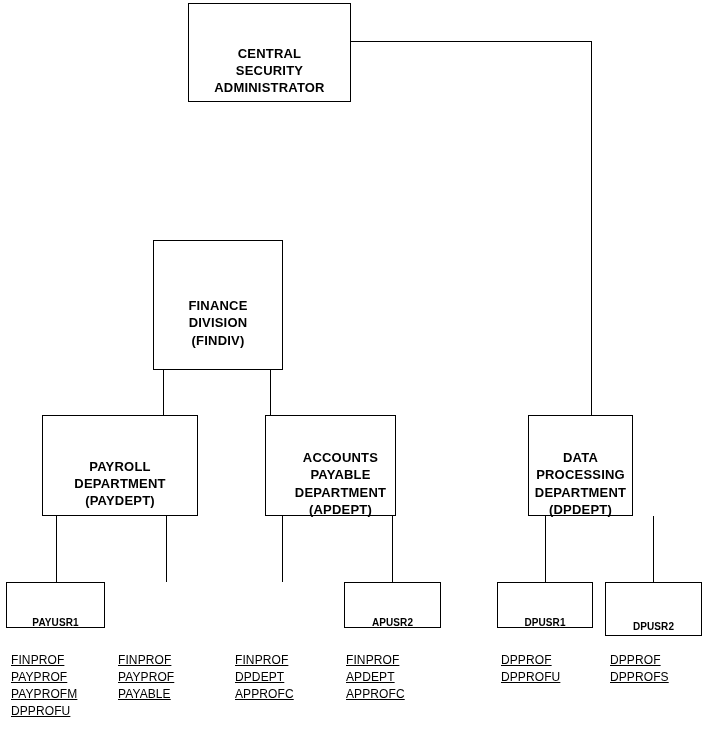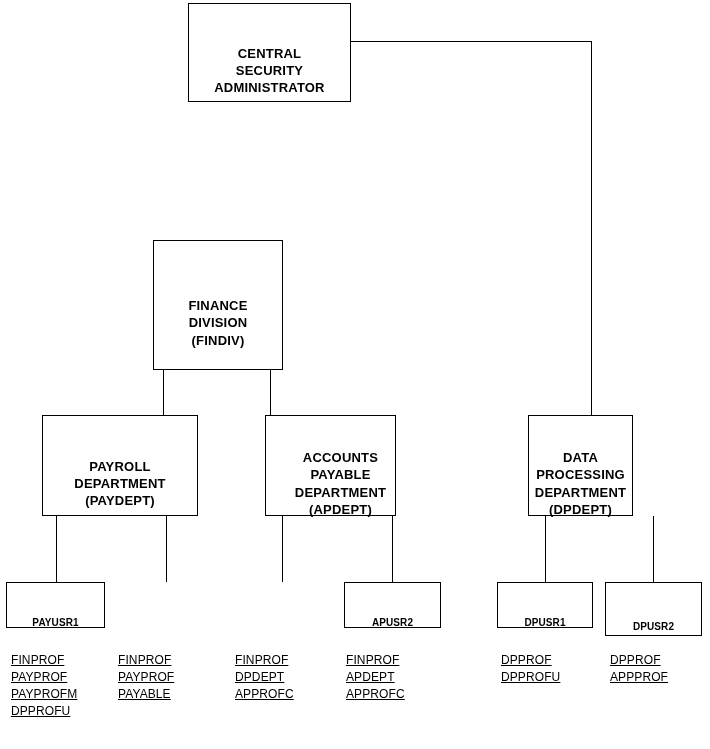--- a/index.html
+++ b/index.html
@@ -156,16 +156,16 @@
     <div class="profile-item">APPROFC</div>
   </div>
 
   <div class="profile-col" style="left:501px; top:652px;">
     <div class="profile-item">DPPROF</div>
     <div class="profile-item">DPPROFU</div>
   </div>
 
   <div class="profile-col" style="left:610px; top:652px;">
     <div class="profile-item">DPPROF</div>
-    <div class="profile-item">APPPROF</div>
+    <div class="profile-item">DPPROFS</div>
   </div>
 
 </div>
 
 </body></html>

